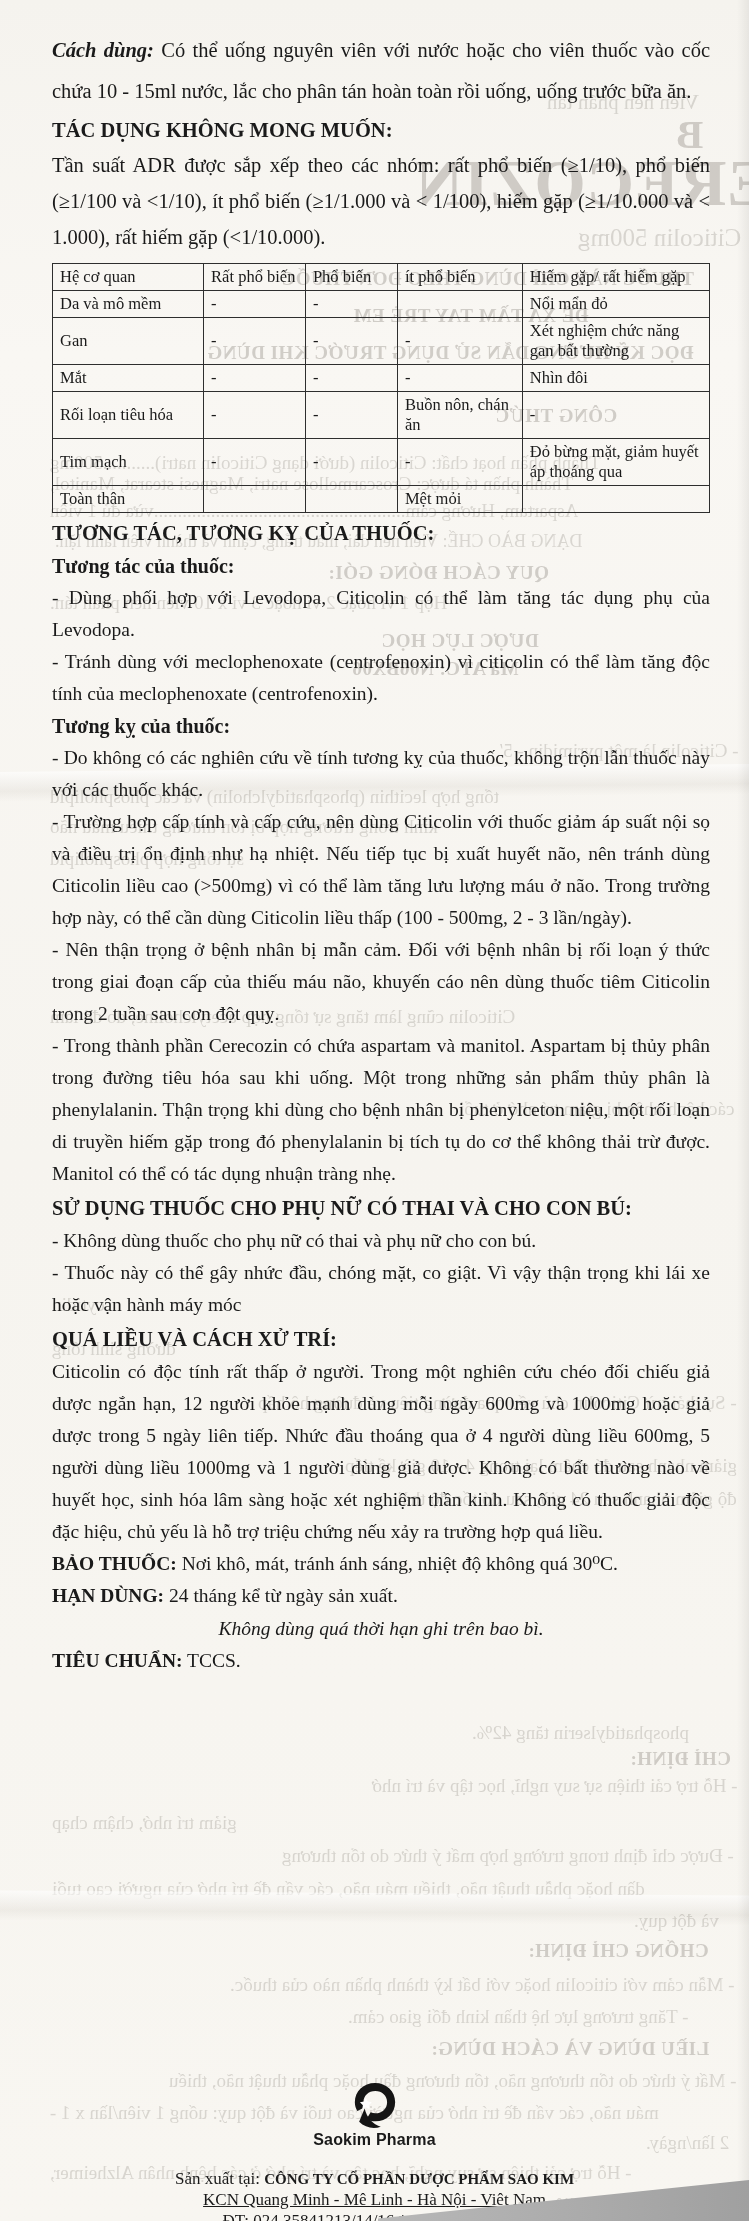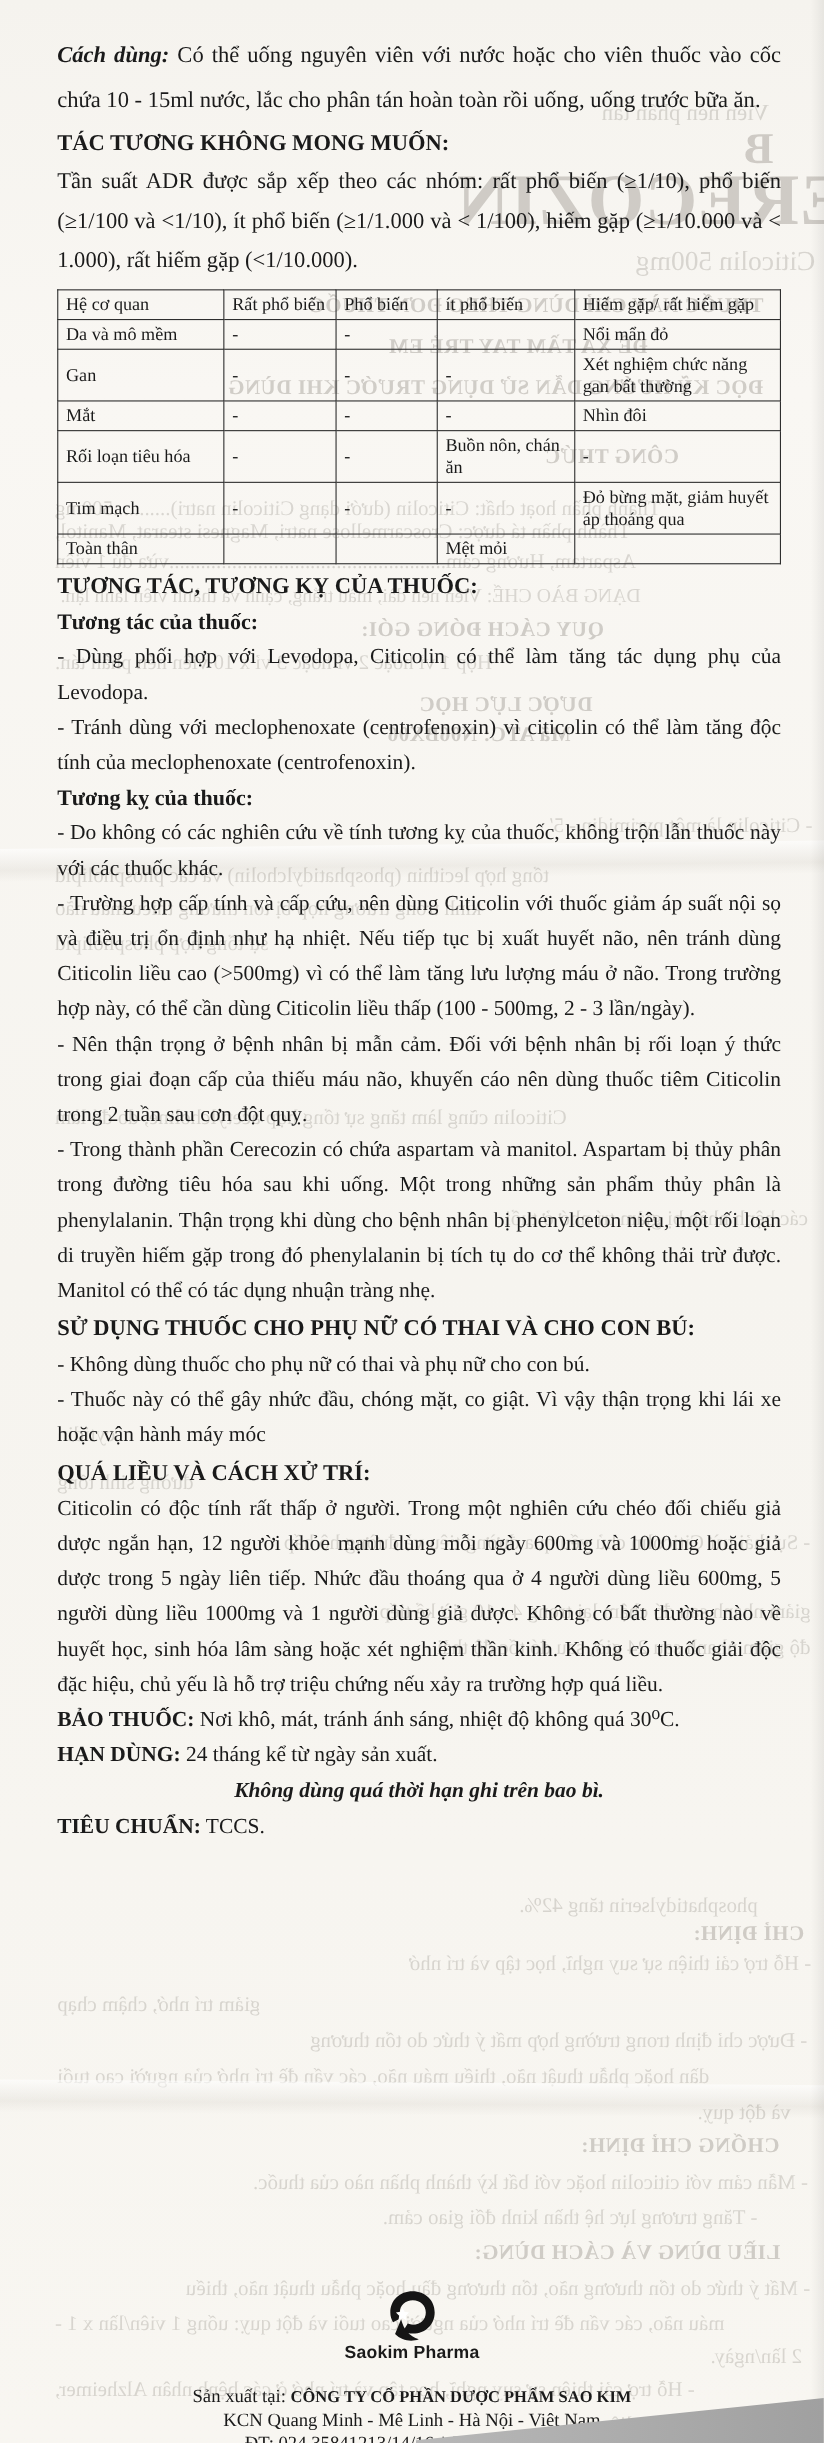--- a/index.html
+++ b/index.html
@@ -26,40 +26,40 @@
   .ghost.m{transform:scaleX(-1);}
   .ghost.gb{font-weight:bold;color:rgba(74,66,55,.23);letter-spacing:.5px;}
 
   
   .content{position:absolute;left:52px;right:39px;top:30px;z-index:1;}
   .para{margin:0;font-size:19.5px;line-height:32px;text-align:justify;}
   .lead{font-size:20.5px;line-height:41px;}
   .intro{font-size:20.5px;line-height:36px;}
   h2{margin:2px 0 0;font-size:20.5px;line-height:33px;font-weight:bold;text-align:justify;}
   h3{margin:0;font-size:20px;line-height:32px;font-weight:bold;}
-  .note{margin:0;font-size:19.5px;line-height:33px;text-align:center;font-style:italic;font-weight:bold;}
+  .note{margin:0;font-size:19.5px;line-height:33px;text-align:center;font-style:italic;}
   .b{font-weight:bold;} .bi{font-weight:bold;font-style:italic;}
 
   
   table.adr{width:100%;border-collapse:collapse;margin:8px 0 4px;}
   table.adr th,table.adr td{
     border:1.4px solid var(--border);
     font-size:16.5px;line-height:20px;padding:3px 7px;
     font-weight:normal;text-align:left;vertical-align:middle;color:var(--ink);
   }
   col.c1{width:23%;} col.c2{width:15.5%;} col.c3{width:14%;} col.c4{width:19%;} col.c5{width:28.5%;}
 
   
   .footer{position:absolute;left:0;right:0;top:2082px;text-align:center;z-index:2;}
   .logo-wrap{height:48px;}
   .logo-text{font-family:"Liberation Sans","DejaVu Sans",sans-serif;font-weight:bold;
     font-size:16px;letter-spacing:.2px;margin-top:1px;}
   .f1{margin-top:20px;font-size:17px;}
   .f1 .fb{font-weight:bold;font-size:15px;}
-  .f2{font-size:17px;margin-top:1px;}
+  .f2{font-size:17px;margin-top:1px;text-decoration:underline;}
   .f3{font-size:17px;margin-top:1px;}
 
   
   .fold{position:absolute;left:378px;right:0;bottom:0;height:62px;z-index:3;
     background:linear-gradient(to right,#b8b8b8,#a0a0a0);
     clip-path:polygon(0 96%,100% 34%,100% 100%,0 100%);}
 </style>
 </head>
 <body>
 
@@ -111,21 +111,21 @@
       <div class="ghost m" style="right: 80px; top: 2194px; font-size: 19px;">dùng 2 tuần liên tục.</div>
     </div>
   <div class="crease c1"></div>
   <div class="crease c2"></div>
   <div class="edge-r"></div>
 
   <div class="content">
 
     <p class="para lead"><span class="bi">Cách dùng:</span> <span>Có thể uống nguyên viên với nước hoặc cho viên thuốc vào cốc chứa 10 - 15ml nước, lắc cho phân tán hoàn toàn rồi uống, uống trước bữa ăn.</span></p>
 
-    <h2>TÁC TƯƠNG KHÔNG MONG MUỐN:</h2>
+    <h2>TÁC DỤNG KHÔNG MONG MUỐN:</h2>
     <p class="para intro">Tần suất ADR được sắp xếp theo các nhóm: rất phổ biến (≥1/10), phổ biến (≥1/100 và &lt;1/10), ít phổ biến (≥1/1.000 và &lt; 1/100), hiếm gặp (≥1/10.000 và &lt; 1.000), rất hiếm gặp (&lt;1/10.000).</p>
 
     <table class="adr">
       <colgroup>
           <col class="c1">
           <col class="c2">
           <col class="c3">
           <col class="c4">
           <col class="c5">
         </colgroup>

